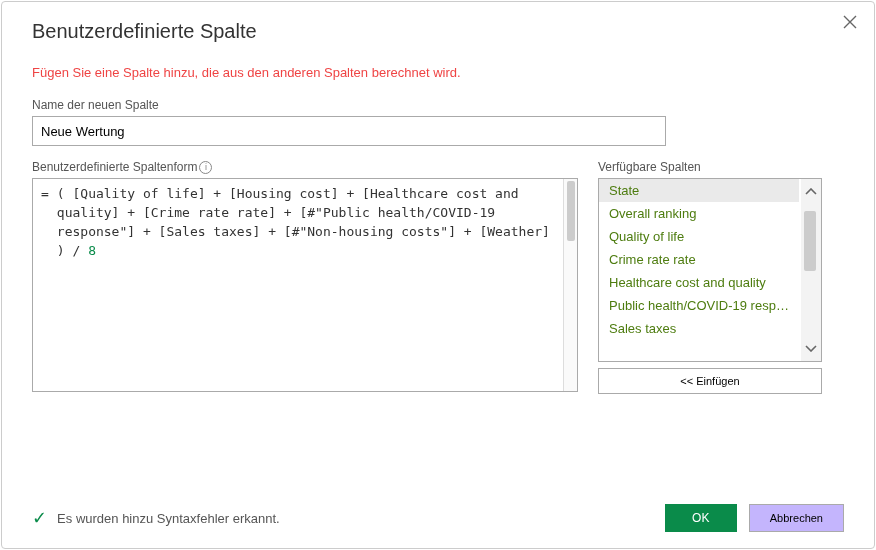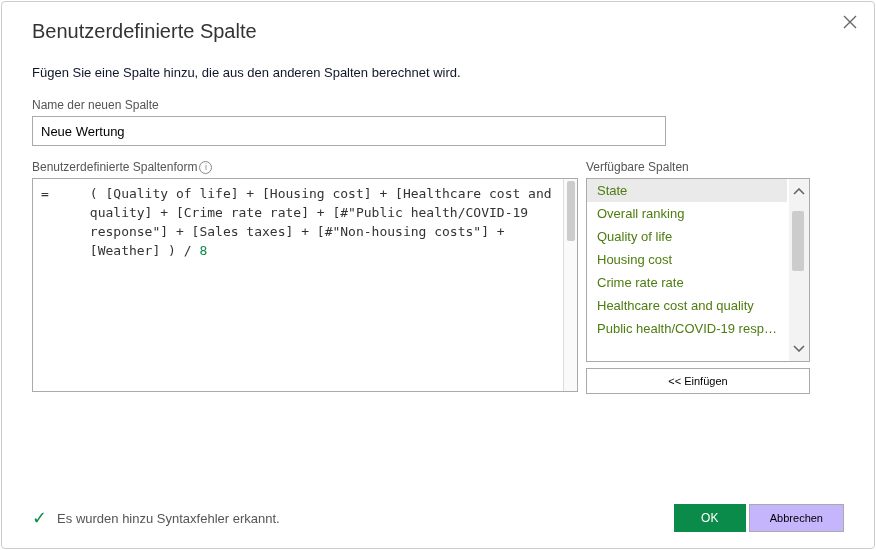--- a/index.html
+++ b/index.html
@@ -1,47 +1,47 @@
 <!DOCTYPE html>
 <html><head>
   <meta charset="utf-8">
   <style>
     * { box-sizing: border-box; margin: 0; padding: 0; }
     body { font-family: "Segoe UI", Arial, sans-serif; font-size: 13px; color: #333; background: #fff; width: 876px; height: 550px; overflow: hidden; }
     .dialog { border: 1px solid #ccc; border-radius: 4px; width: 874px; height: 548px; margin: 1px; position: relative; padding: 18px 32px 16px 30px; }
     .close-btn { position: absolute; top: 10px; right: 14px; width: 20px; height: 20px; cursor: pointer; display: flex; align-items: center; justify-content: center; color: #555; }
     .dialog-title { font-size: 20px; font-weight: 400; color: #333; margin-bottom: 22px; }
-    .dialog-subtitle { font-size: 13px; color: #0f172a; margin-bottom: 18px; }
+    .dialog-subtitle { font-size: 13px; color: #ef4444; margin-bottom: 18px; }
     .field-label { font-size: 12px; color: #555; margin-bottom: 4px; display: flex; align-items: center; gap: 2px; }
     .text-input { width: 634px; height: 30px; border: 1px solid #aaa; padding: 4px 8px; font-size: 13px; font-family: inherit; }
-    .main-row { display: flex; gap: 8px; margin-top: 14px; }
+    .main-row { display: flex; gap: 20px; margin-top: 14px; }
     .left-col { width: 546px; }
     .right-col { width: 224px; }
     .formula-box { border: 1px solid #aaa; height: 214px; position: relative; display: flex; font-family: Consolas, monospace; font-size: 13px; line-height: 1.45; }
     .formula-eq { padding: 6px 2px 6px 8px; color: #333; }
-    .formula-content { flex: 1; padding: 6px 6px; white-space: pre-wrap; word-break: break-word; margin-left: 33px; }
+    .formula-content { flex: 1; padding: 6px 6px; white-space: pre-wrap; word-break: break-word; }
     .fn-bracket-part { color: #333; }
     .fn-num { color: #0a8b4a; }
     .formula-scroll { width: 14px; border-left: 1px solid #ddd; position: relative; background: #fafafa; }
     .formula-scroll-thumb { position: absolute; top: 2px; right: 2px; width: 8px; height: 60px; background: #ccc; border-radius: 2px; }
     .list-box { border: 1px solid #aaa; height: 184px; overflow: hidden; position: relative; margin-bottom: 6px; }
     .list-inner { overflow: hidden; height: 100%; }
     .list-item { padding: 4px 10px; font-size: 13px; color: #4d7c0f; cursor: pointer; white-space: nowrap; overflow: hidden; text-overflow: ellipsis; width: calc(100% - 22px); }
     .list-item.selected { background: #eaeaea; }
     .list-scroll { position: absolute; right: 0; top: 0; bottom: 0; width: 20px; background: #f3f3f3; display: flex; flex-direction: column; align-items: center; justify-content: space-between; }
     .arrow-btn { width: 20px; height: 26px; display: flex; align-items: center; justify-content: center; color: #777; cursor: pointer; font-size: 16px; }
     .list-scroll-track { flex: 1; width: 100%; position: relative; }
     .list-scroll-thumb { position: absolute; left: 3px; width: 12px; top: 6px; height: 60px; background: #ccc; border-radius: 2px; }
     .insert-btn { width: 224px; height: 26px; border: 1px solid #aaa; background: #fff; font-size: 11px; cursor: pointer; display: flex; align-items: center; justify-content: center; gap: 3px; }
     .link-text { color: #0a8793; font-size: 12px; margin-top: 8px; cursor: pointer; display: inline-block; }
     .info-icon { width: 13px; height: 13px; border: 1px solid #888; border-radius: 50%; display: inline-flex; align-items: center; justify-content: center; font-size: 9px; color: #888; cursor: pointer; }
     .footer { position: absolute; bottom: 16px; left: 30px; right: 30px; display: flex; align-items: center; justify-content: space-between; }
     .status { display: flex; align-items: center; gap: 10px; color: #555; font-size: 13px; }
     .check-icon { color: #0a8b4a; font-size: 18px; }
-    .footer-buttons { display: flex; gap: 3px; }
+    .footer-buttons { display: flex; gap: 12px; }
     .btn { height: 28px; padding: 0 20px; border: 1px solid #aaa; background: #c4b5fd; font-size: 12px; cursor: pointer; display: flex; align-items: center; justify-content: center; }
     .btn-primary { background: #0a8b4a; border-color: #0a8b4a; color: #fff; min-width: 72px; }
     .btn-secondary { min-width: 78px; font-size: 11px; }
   </style>
 </head>
 <body>
 
 <div class="dialog">
 
   <div class="close-btn">
@@ -71,24 +71,24 @@
       </div>
     </div>
 
     <div class="right-col">
       <div class="field-label">Verfügbare Spalten</div>
       <div class="list-box">
         <div class="list-inner">
           <div class="list-item selected">State</div>
           <div class="list-item">Overall ranking</div>
           <div class="list-item">Quality of life</div>
-          <div class="list-item">Housing cost</div>
           <div class="list-item">Crime rate rate</div>
           <div class="list-item">Healthcare cost and quality</div>
           <div class="list-item">Public health/COVID-19 respo...</div>
+          <div class="list-item">Sales taxes</div>
         </div>
         <div class="list-scroll">
           <div class="arrow-btn">
             <svg width="12" height="8" viewBox="0 0 12 8">
                 <path d="M1 6 L6 1 L11 6" stroke="#666" stroke-width="1.6" fill="none"></path>
               </svg>
           </div>
           <div class="list-scroll-track">
             <div class="list-scroll-thumb"></div>
           </div>

